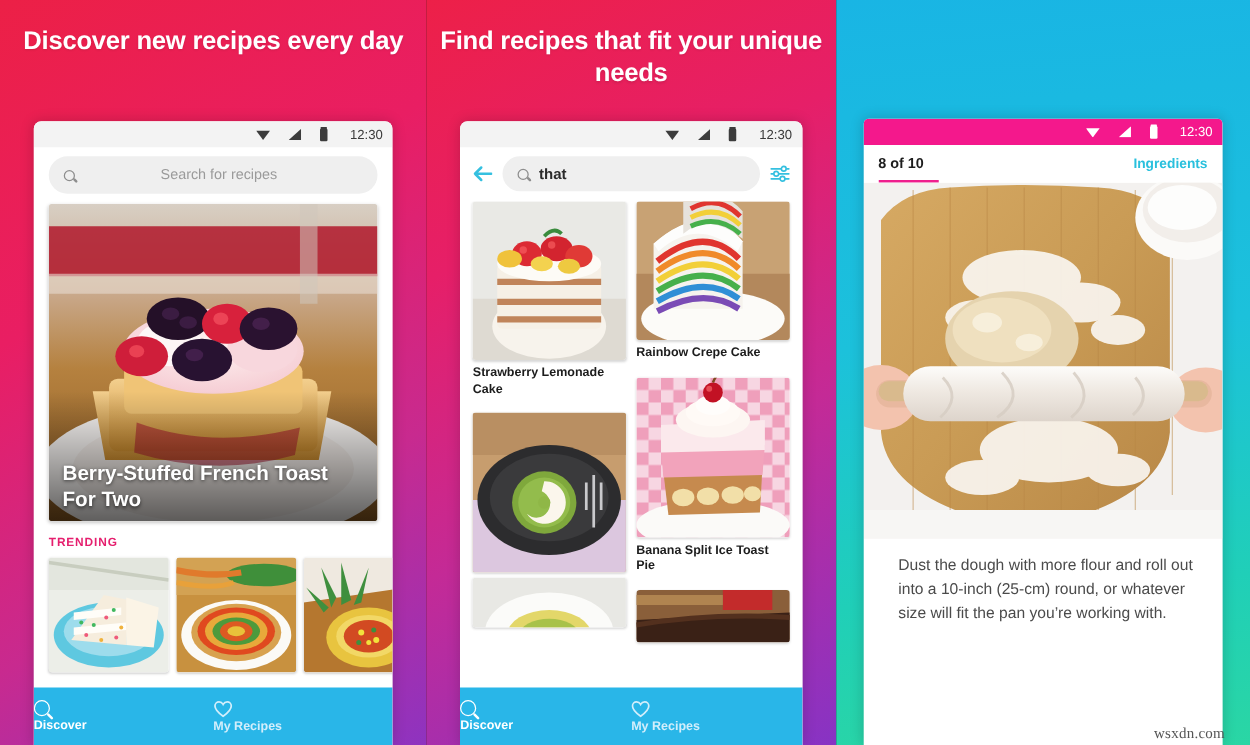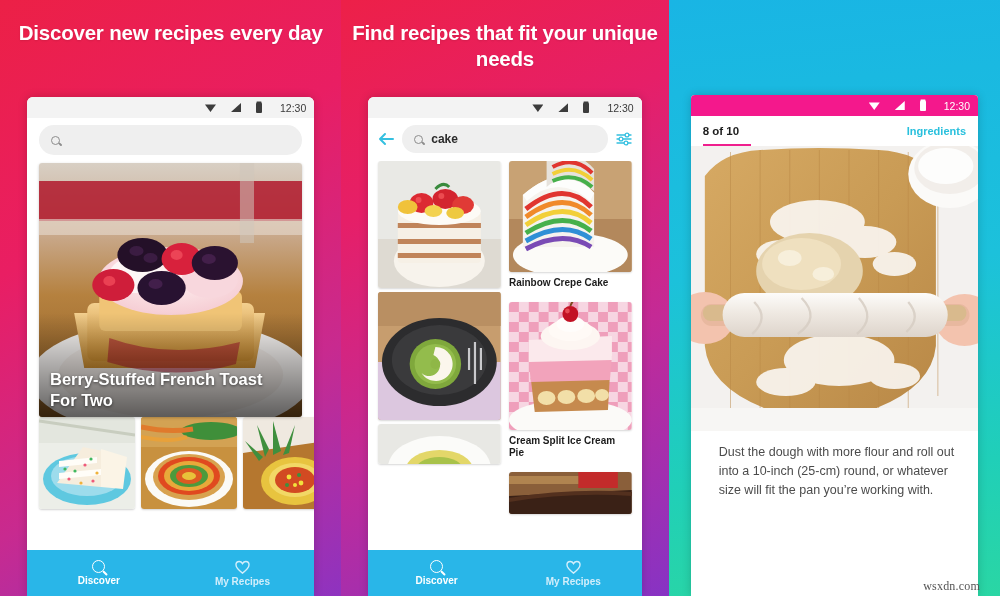--- a/index.html
+++ b/index.html
@@ -83,21 +83,21 @@
     font-size:9.5px; letter-spacing:.7px; }
   .thumbs { display:flex; gap:6px; padding:0 0 0 12px; }
   .thumb { width:96px; height:92px; border-radius:3px; overflow:hidden; flex:0 0 auto;
            box-shadow:0 1px 2px rgba(0,0,0,.18); }
 
   
   .bottomnav {
     height:46px; flex:0 0 46px; background:#29b6e8;
     display:flex; align-items:center;
   }
-  .navitem { flex:1; display:flex; flex-direction:column; align-items:center; gap:2px; }
+  .navitem { flex:1; display:flex; flex-direction:column; gap:2px; }
   .navitem .lbl { font-size:10px; font-weight:bold; color:#d2eefb; }
   .navitem.active .lbl { color:#ffffff; }
   .nav-mag { width:13px;height:13px;border:1.8px solid #fff;border-radius:50%;position:relative;}
   .nav-mag::after{content:"";position:absolute;width:6px;height:1.8px;background:#fff;
     right:-5px;bottom:0px;transform:rotate(45deg);transform-origin:left center;border-radius:1px;}
   .nav-heart{ width:15px;height:14px; position:relative;}
   .nav-heart svg{display:block}
 
   
   .app2 { flex:1; display:flex; flex-direction:column; background:#fff; overflow:hidden;}
@@ -145,20 +145,21 @@
         <span class="ic-wifi"></span>
         <span class="ic-signal"></span>
         <span class="ic-batt"></span>
         <span class="sb-time">12:30</span>
       </div>
 
       <div class="app1">
         <div class="searchrow">
           <div class="searchbox">
             <span class="mag"></span>
+            <span class="ph">Search for recipes</span>
           </div>
         </div>
 
         <div class="hero">
           <div class="ph-img">
             <svg viewBox="0 0 262 254" preserveAspectRatio="none" style="width:100%;height:100%;display:block">
               <defs>
                 <linearGradient id="bg1" x1="0" y1="0" x2="0" y2="1">
                   <stop offset="0" stop-color="#d8cfc4"></stop>
                     <stop offset="0.28" stop-color="#c9a98c"></stop>
@@ -203,20 +204,21 @@
                 <ellipse cx="70" cy="118" rx="6" ry="5" fill="#ea4153"></ellipse>
                 <ellipse cx="122" cy="125" rx="24" ry="17" fill="#281231"></ellipse>
                 <ellipse cx="116" cy="121" rx="7" ry="5" fill="#421f4b"></ellipse>
               </g>
               <rect x="0" y="150" width="262" height="104" fill="url(#shade1)"></rect>
             </svg>
           </div>
           <div class="title">Berry-Stuffed French Toast For Two</div>
         </div>
 
+        <div class="trending">TRENDING</div>
 
         <div class="thumbs">
           <div class="thumb">
             <svg viewBox="0 0 96 92" preserveAspectRatio="none" style="width:100%;height:100%;display:block">
               <rect width="96" height="92" fill="#eceee8"></rect>
               <rect x="0" y="0" width="96" height="26" fill="#e3e6de"></rect>
               <path d="M0 4 l96 14" stroke="#c8cdbf" stroke-width="3" fill="none"></path>
               <ellipse cx="48" cy="62" rx="44" ry="26" fill="#5ec8e0"></ellipse>
               <ellipse cx="48" cy="59" rx="36" ry="20" fill="#9ddcec"></ellipse>
               <path d="M18 66 L44 30 L64 34 L62 70 Z" fill="#f6eddd"></path>
@@ -312,21 +314,21 @@
 
       <div class="app2">
         <div class="srow2">
           <span class="backarrow">
             <svg viewBox="0 0 16 14" width="16" height="14">
                 <path d="M15 7 H2 M7 2 L2 7 L7 12" fill="none" stroke="#35c0e0" stroke-width="2" stroke-linecap="round" stroke-linejoin="round"></path>
               </svg>
           </span>
           <div class="sbox2">
             <span class="mag"></span>
-            <span class="val">cake</span>
+            <span class="val">that</span>
           </div>
           <span class="tune">
             <svg viewBox="0 0 16 14" width="16" height="14">
               <g stroke="#35c0e0" stroke-width="1.4" stroke-linecap="round">
                 <line x1="1" y1="3" x2="15" y2="3"></line>
                   <line x1="1" y1="7" x2="15" y2="7"></line>
                   <line x1="1" y1="11" x2="15" y2="11"></line>
               </g>
               <g fill="#fff" stroke="#35c0e0" stroke-width="1.3">
                 <circle cx="11" cy="3" r="1.9"></circle>
@@ -357,20 +359,21 @@
                     <ellipse cx="68" cy="38" rx="13" ry="10" fill="#d3242f"></ellipse>
                     <ellipse cx="64" cy="35" rx="3" ry="3" fill="#ec4b50"></ellipse>
                     <ellipse cx="86" cy="44" rx="11" ry="9" fill="#e03a36"></ellipse>
                     <ellipse cx="30" cy="46" rx="10" ry="7" fill="#f0c23a"></ellipse>
                     <ellipse cx="56" cy="50" rx="9" ry="6" fill="#f3d24f"></ellipse>
                     <ellipse cx="78" cy="52" rx="9" ry="6" fill="#eec940"></ellipse>
                     <path d="M58 28 q8 -8 14 -2" stroke="#3a8b3d" stroke-width="3" fill="none"></path>
                   </g>
                 </svg>
               </div>
+              <div class="cap">Strawberry Lemonade Cake</div>
             </div>
             <div class="card">
               <div class="img" style="height:128px">
                 <svg viewBox="0 0 124 128" preserveAspectRatio="none" style="width:100%;height:100%;display:block">
                   <rect width="124" height="128" fill="#c79d6e"></rect>
                   <rect y="0" width="124" height="34" fill="#b98f62"></rect>
                   <rect y="70" width="124" height="58" fill="#dcc7df"></rect>
                   <ellipse cx="62" cy="70" rx="58" ry="44" fill="#2c2c2e"></ellipse>
                   <ellipse cx="62" cy="68" rx="48" ry="35" fill="#3a3a3c"></ellipse>
                   <ellipse cx="58" cy="72" rx="26" ry="25" fill="#7fa83c"></ellipse>
@@ -448,21 +451,21 @@
                   <path d="M20 58 L104 54 L102 78 L22 80 Z" fill="#f2a3bb"></path>
                   <path d="M20 38 L104 34 L104 58 L20 60 Z" fill="#fbe9ec"></path>
                   <ellipse cx="62" cy="34" rx="30" ry="14" fill="#fdf6f2"></ellipse>
                   <ellipse cx="62" cy="28" rx="22" ry="11" fill="#fffaf6"></ellipse>
                   <ellipse cx="62" cy="22" rx="14" ry="8" fill="#fffdfb"></ellipse>
                   <circle cx="62" cy="12" r="8" fill="#c21124"></circle>
                   <circle cx="59" cy="9" r="2.4" fill="#e64a53"></circle>
                   <path d="M62 4 q4 -10 12 -10" stroke="#7d4a1e" stroke-width="2" fill="none"></path>
                 </svg>
               </div>
-              <div class="cap">Cream Split Ice Cream Pie</div>
+              <div class="cap">Banana Split Ice Toast Pie</div>
             </div>
             <div class="card">
               <div class="img" style="height:42px">
                 <svg viewBox="0 0 124 42" preserveAspectRatio="none" style="width:100%;height:100%;display:block">
                   <rect width="124" height="42" fill="#8a5f3a"></rect>
                   <rect x="70" y="0" width="40" height="16" fill="#c32b2b"></rect>
                   <rect x="0" y="4" width="70" height="8" fill="#b08450"></rect>
                   <path d="M0 24 L124 18 L124 42 L0 42 Z" fill="#3a2116"></path>
                   <path d="M0 28 q62 -10 124 -6" stroke="#53301e" stroke-width="4" fill="none"></path>
                 </svg>

